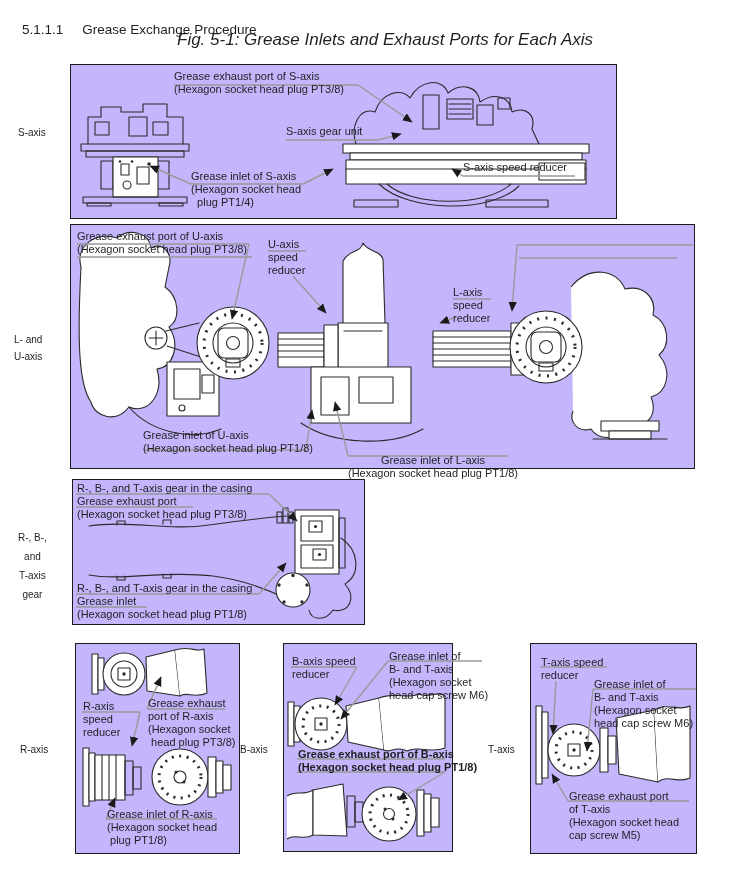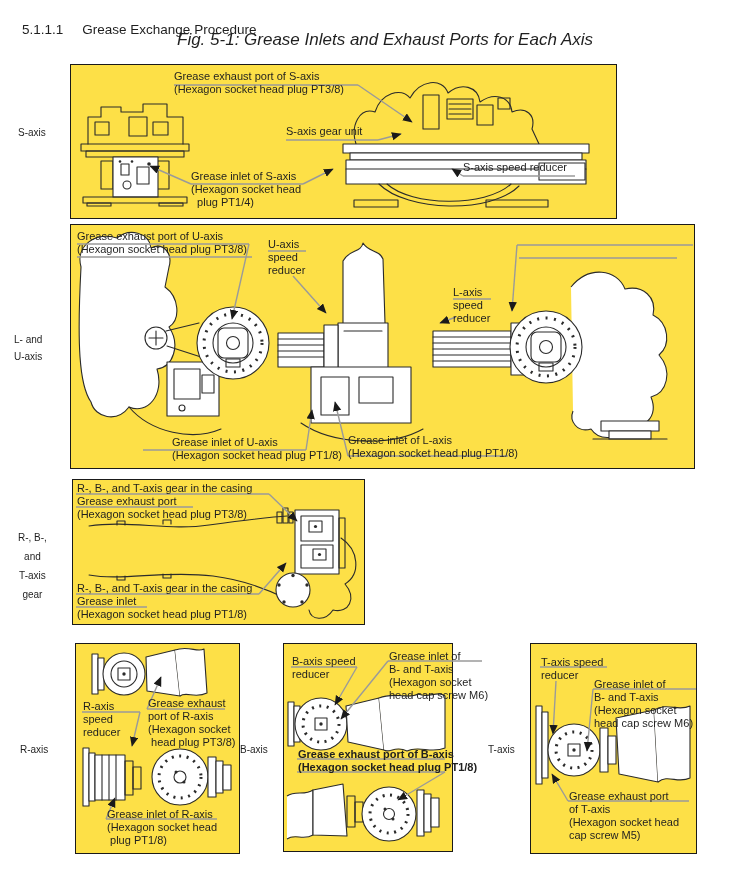--- a/index.html
+++ b/index.html
@@ -1,21 +1,21 @@
 <!DOCTYPE html>
 <html><head>
 <meta charset="utf-8">
 <style>
   html,body{margin:0;padding:0;background:#ffffff;}
   #page{position:relative;width:738px;height:877px;background:#ffffff;overflow:hidden;
         font-family:"Liberation Sans",sans-serif;color:#1f1f1f;}
   .heading{position:absolute;left:7px;top:7px;font-size:13.5px;white-space:pre;}
   .heading .num{margin-right:19px;margin-top:8px;}
   .caption{position:absolute;left:177px;top:30px;font-size:17px;font-style:italic;white-space:pre;}
-  .panel{position:absolute;border:1.3px solid #1a1a1a;background:#fde047;}
+  .panel{position:absolute;border:1.3px solid #1a1a1a;background:#c4b5fd;}
   .art{position:absolute;left:0;top:0;overflow:visible;}
   .lbl{position:absolute;font-size:11px;line-height:13px;white-space:pre;color:#1f1f1f;}
   .side{position:absolute;font-size:10px;line-height:17px;white-space:pre;color:#1f1f1f;}
   .side.tall{line-height:19px;text-align:center;}
   .mc{stroke:#2b2b2b;stroke-width:1.1;fill:none;stroke-linejoin:round;stroke-linecap:round;}
   .mcf{stroke:#2b2b2b;stroke-width:1.1;fill:#ffffff;stroke-linejoin:round;}
   .bolt{stroke:#2b2b2b;stroke-width:3;fill:none;stroke-dasharray:2 6.5;}
   .boltS{stroke:#2b2b2b;stroke-width:3;fill:none;stroke-dasharray:2 5.5;}
   .dot{fill:#2b2b2b;stroke:none;}
   .ld{stroke:#9a9a9a;stroke-width:1.4;fill:none;}
@@ -163,22 +163,22 @@
           <path class="ld" d="M446,20 L441,86" marker-end="url(#aLU)"></path>
         <path class="ld" d="M72,225 H235"></path>
           <path class="ld" d="M235,225 L241,185" marker-end="url(#aLU)"></path>
         <path class="ld" d="M277,231 H437"></path>
           <path class="ld" d="M277,231 L264,177" marker-end="url(#aLU)"></path>
       </g>
     </svg>
     <div class="lbl" style="left:6px;top:5px;"><div>Grease exhaust port of U-axis</div><div>(Hexagon socket head plug PT3/8)</div></div>
     <div class="lbl" style="left:197px;top:13px;"><div>U-axis</div><div>speed</div><div>reducer</div></div>
     <div class="lbl" style="left:382px;top:61px;"><div>L-axis</div><div>speed</div><div>reducer</div></div>
-    <div class="lbl" style="left:72px;top:211px;margin-left:29px;"><div>Grease inlet of U-axis</div><div>(Hexagon socket head plug PT1/8)</div></div>
-    <div class="lbl" style="left:277px;top:209px;"><div>Grease inlet of L-axis</div><div>(Hexagon socket head plug PT1/8)</div></div>
+    <div class="lbl" style="left:72px;top:204px;"><div>Grease inlet of U-axis</div><div>(Hexagon socket head plug PT1/8)</div></div>
+    <div class="lbl" style="left:277px;top:229px;text-align:center;"><div>Grease inlet of L-axis</div><div>(Hexagon socket head plug PT1/8)</div></div>
   </div>
 
   <div class="panel" style="left:72px;top:479px;width:291px;height:144px;">
     <svg class="art" width="291" height="144" viewBox="0 0 291 144">
       <defs>
           <marker id="aG" markerWidth="8" markerHeight="8" refX="6.5" refY="3" orient="auto">
             <path d="M0,0 L7,3 L0,6 Z" fill="#1a1a1a"></path>
           </marker>
         </defs>
       <g>

